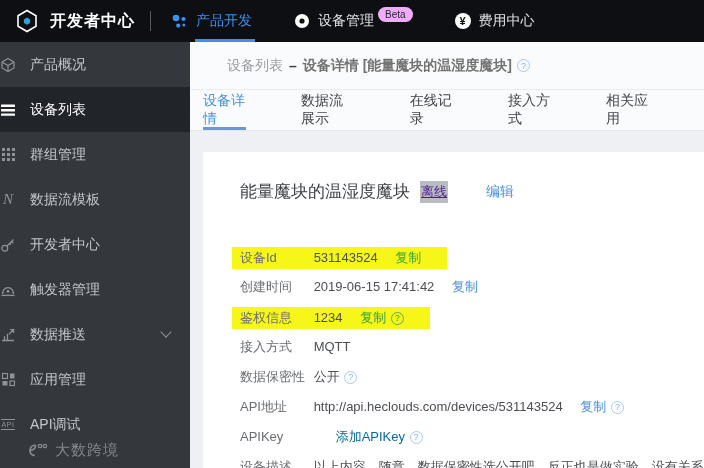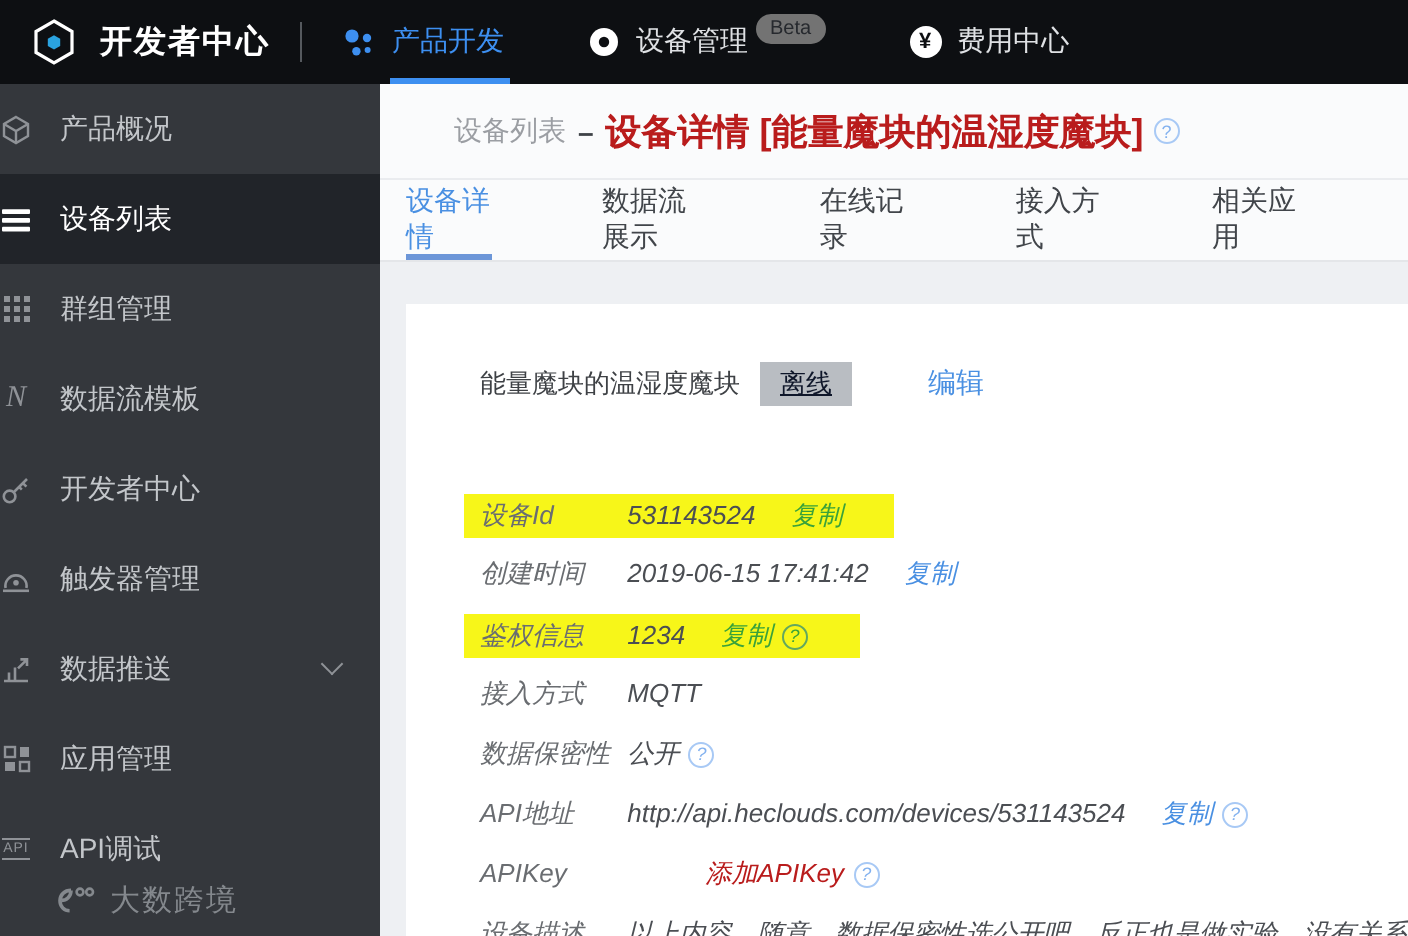--- a/index.html
+++ b/index.html
@@ -10,21 +10,21 @@
   
   .topbar { height:42px; background:#0d0f12; display:flex; align-items:center; padding-left:14px; flex-shrink:0; }
   .logo { width:26px; height:26px; margin-right:10px; flex-shrink:0; }
   .brand { color:#ffffff; font-size:16px; font-weight:bold; letter-spacing:1px; width:96px; }
   .tb-divider { width:1px; height:20px; background:#55595e; margin:0 20px 0 4px; }
   .tb-item { position:relative; height:42px; display:flex; align-items:center; margin-right:42px; cursor:pointer; }
   .tb-item .tb-icon { margin-right:8px; display:inline-flex; }
   .tb-item .tb-label { font-size:14px; color:#dfe1e4; }
   .tb-item.active .tb-label { color:#3d8ff0; }
   .tb-item.active::after { content:""; position:absolute; left:24px; right:-3px; bottom:0; height:3px; background:#3d8ff0; }
-  .beta-pill { background:#737373; color:#26292e; font-size:10px; line-height:13px; padding:1px 7px; border-radius:8px; margin-left:4px; position:relative; top:-7px; }
+  .beta-pill { background:#f0abfc; color:#26292e; font-size:10px; line-height:13px; padding:1px 7px; border-radius:8px; margin-left:4px; position:relative; top:-7px; }
   .yen-circle { width:16px; height:16px; border-radius:50%; background:#ffffff; color:#0d0f12; font-size:11px; font-weight:bold; display:inline-flex; align-items:center; justify-content:center; }
 
   
   .layout { flex:1; display:flex; min-height:0; }
 
   
   .sidebar { width:190px; background:#34373c; flex-shrink:0; position:relative; }
   .sb-item { height:45px; display:flex; align-items:center; padding-left:0; cursor:pointer; position:relative; }
   .sb-item .sb-icon { width:16px; height:16px; display:inline-flex; align-items:center; justify-content:center; flex-shrink:0; }
   .sb-item .sb-label { margin-left:14px; font-size:14px; color:#c3c6ca; }
@@ -34,43 +34,43 @@
   .api-glyph { font-size:7px; color:#8f9297; border-top:1px solid #8f9297; border-bottom:1px solid #8f9297; padding:1px 1px; letter-spacing:0.5px; }
   .sb-chevron { position:absolute; right:20px; width:8px; height:8px; border-right:1.5px solid #8f9297; border-bottom:1.5px solid #8f9297; transform:rotate(45deg); top:16px; }
   .watermark { position:absolute; left:26px; bottom:8px; display:flex; align-items:center; color:#84888d; }
   .watermark .wm-text { font-size:15px; margin-left:5px; letter-spacing:1px; }
 
   
   .main { flex:1; display:flex; flex-direction:column; min-width:0; background:#eef0f3; }
   .crumbbar { height:48px; background:#fafbfc; border-bottom:1px solid #eaecef; display:flex; align-items:center; padding-left:37px; flex-shrink:0; }
   .crumb-sec { font-size:14px; color:#9b9ea3; }
   .crumb-sep { font-size:14px; font-weight:bold; color:#3e4247; margin:0 6px; }
-  .crumb-cur { font-size:18px; font-weight:bold; color:#b91c1c; }
+  .crumb-cur { font-size:14px; font-weight:bold; color:#737373; }
   .qicon { display:inline-flex; align-items:center; justify-content:center; width:13px; height:13px; border-radius:50%; border:1px solid #a8c9f5; color:#82b1ef; font-size:9px; margin-left:5px; vertical-align:1px; cursor:pointer; flex-shrink:0; }
   .tabbar { height:41px; background:#fafbfc; border-bottom:1px solid #e4e6e9; display:flex; align-items:stretch; padding-left:13px; flex-shrink:0; }
   .tab { display:flex; align-items:center; margin-right:55px; font-size:14px; color:#41454a; cursor:pointer; position:relative; }
   .tab.active { color:#4a90e2;font-family:Liberation Mono, monospace; }
   .tab.active::after { content:""; position:absolute; left:0; right:0; bottom:0; height:3px; background:#6c96d8; }
 
   .card { background:#ffffff; margin:21px 0 0 13px; flex:1; padding:28px 20px 10px 37px; }
   .title-row { display:flex; align-items:center; }
-  .dev-title { font-size:13px; font-weight:normal; color:#3e4145; line-height:24px;text-align:right; }
-  .status-badge { margin-left:10px; background:#b9bdc2; color:#0f172a; font-size:13px; line-height:22px; width:46px; text-align:center;text-decoration:underline; }
+  .dev-title { font-size:17px; font-weight:normal; color:#3e4145; line-height:24px;text-align:right; }
+  .status-badge { margin-left:10px; background:#b9bdc2; color:#4c1d95; font-size:13px; line-height:22px; width:28px; text-align:center;text-decoration:underline; }
   .edit-link { margin-left:38px; font-size:14px; color:#4a90e2; text-decoration:none; cursor:pointer; }
 
   .fields { margin-top:43px; }
   .frow { margin-bottom:10px; height:20px; line-height:20px; font-size:13px; white-space:nowrap; }
-  .fwrap { display:inline-block;font-style:italic; }
+  .fwrap { display:inline-block; }
   .fwrap.hl { background:#f7f619; padding:1px 26px 1px 8px; margin-left:-8px; }
   .flabel { display:inline-block; width:70px; color:#6a6d71; }
   .fvalue { color:#4b4e53; }
   .faction { color:#4a90e2; text-decoration:none; cursor:pointer; margin-left:14px; }
   .hl .faction { color:#3aa23a; }
   .hl .qicon { border-color:#63a85f; color:#3aa23a; margin-left:1px; }
-  .flink { color:#b91c1c; text-decoration:none; cursor:pointer; margin-left:39px; }
+  .flink { color:#0369a1; text-decoration:none; cursor:pointer; margin-left:22px; }
   .qicon.tight { margin-left:1px; }
 </style>
 </head>
 <body>
 
 <div class="app">
 
   <div class="topbar">
     <svg class="logo" viewBox="0 0 26 26">
       <path d="M13 2.5l9 5.25v10.5L13 23.5l-9-5.25V7.75z" fill="none" stroke="#ffffff" stroke-width="1.6"></path>

